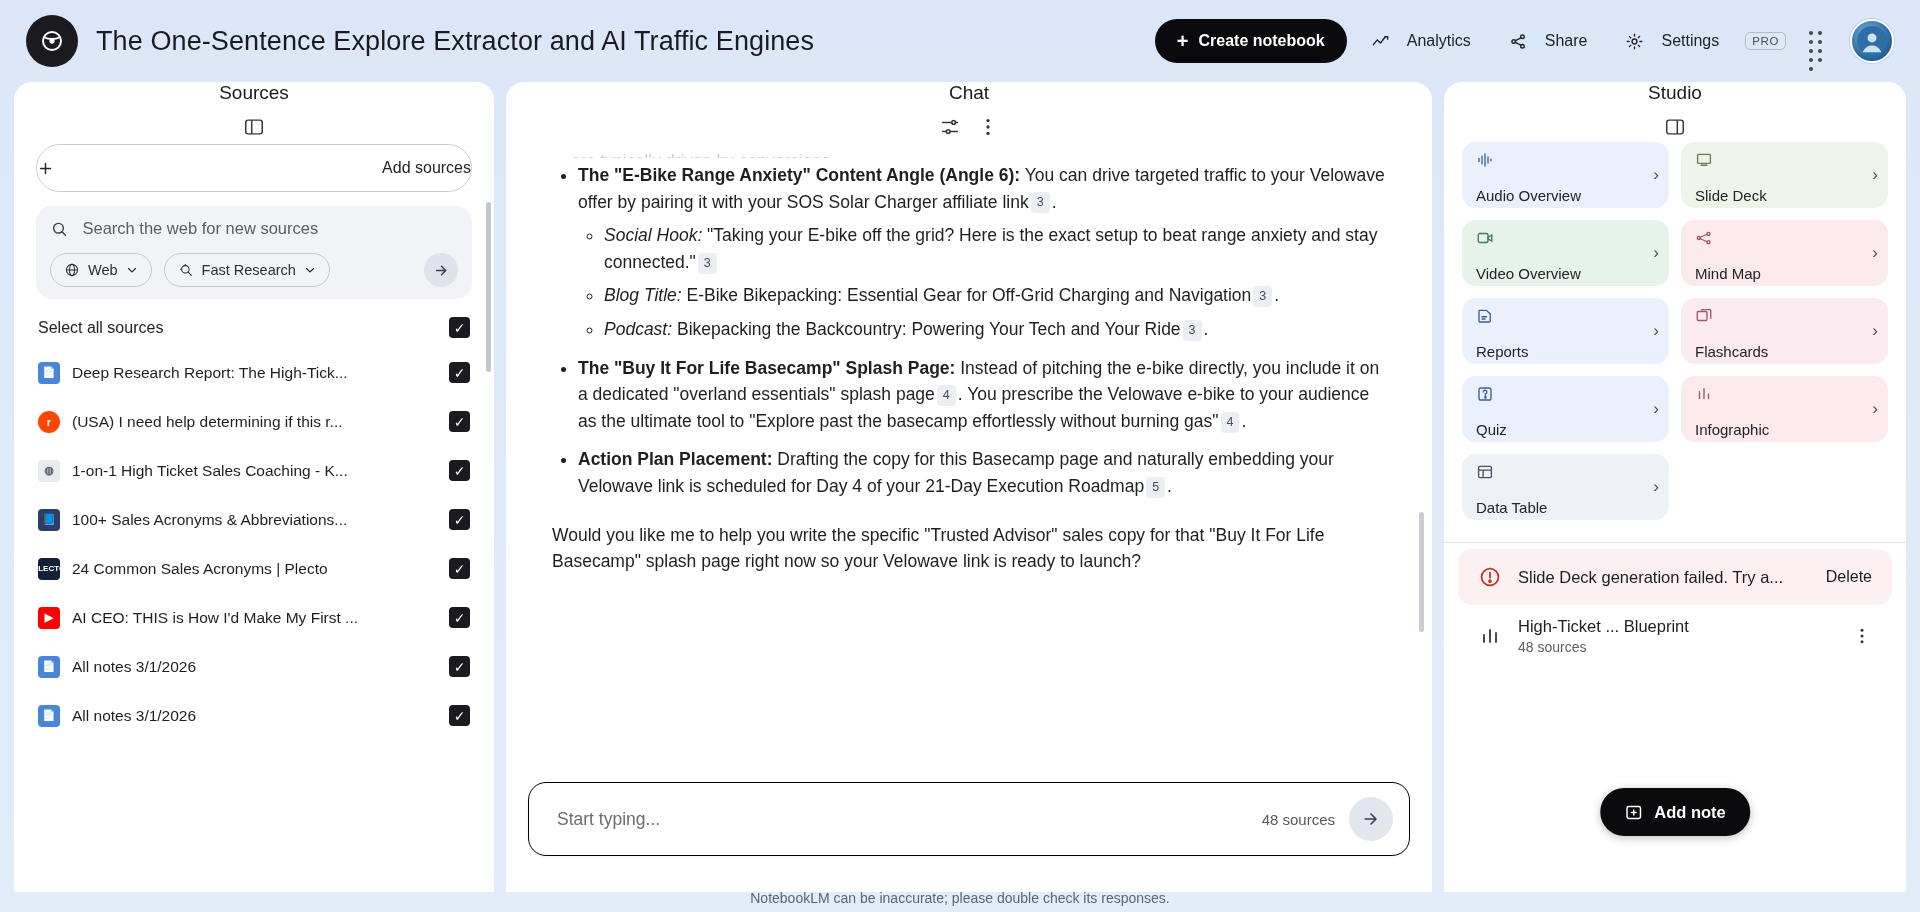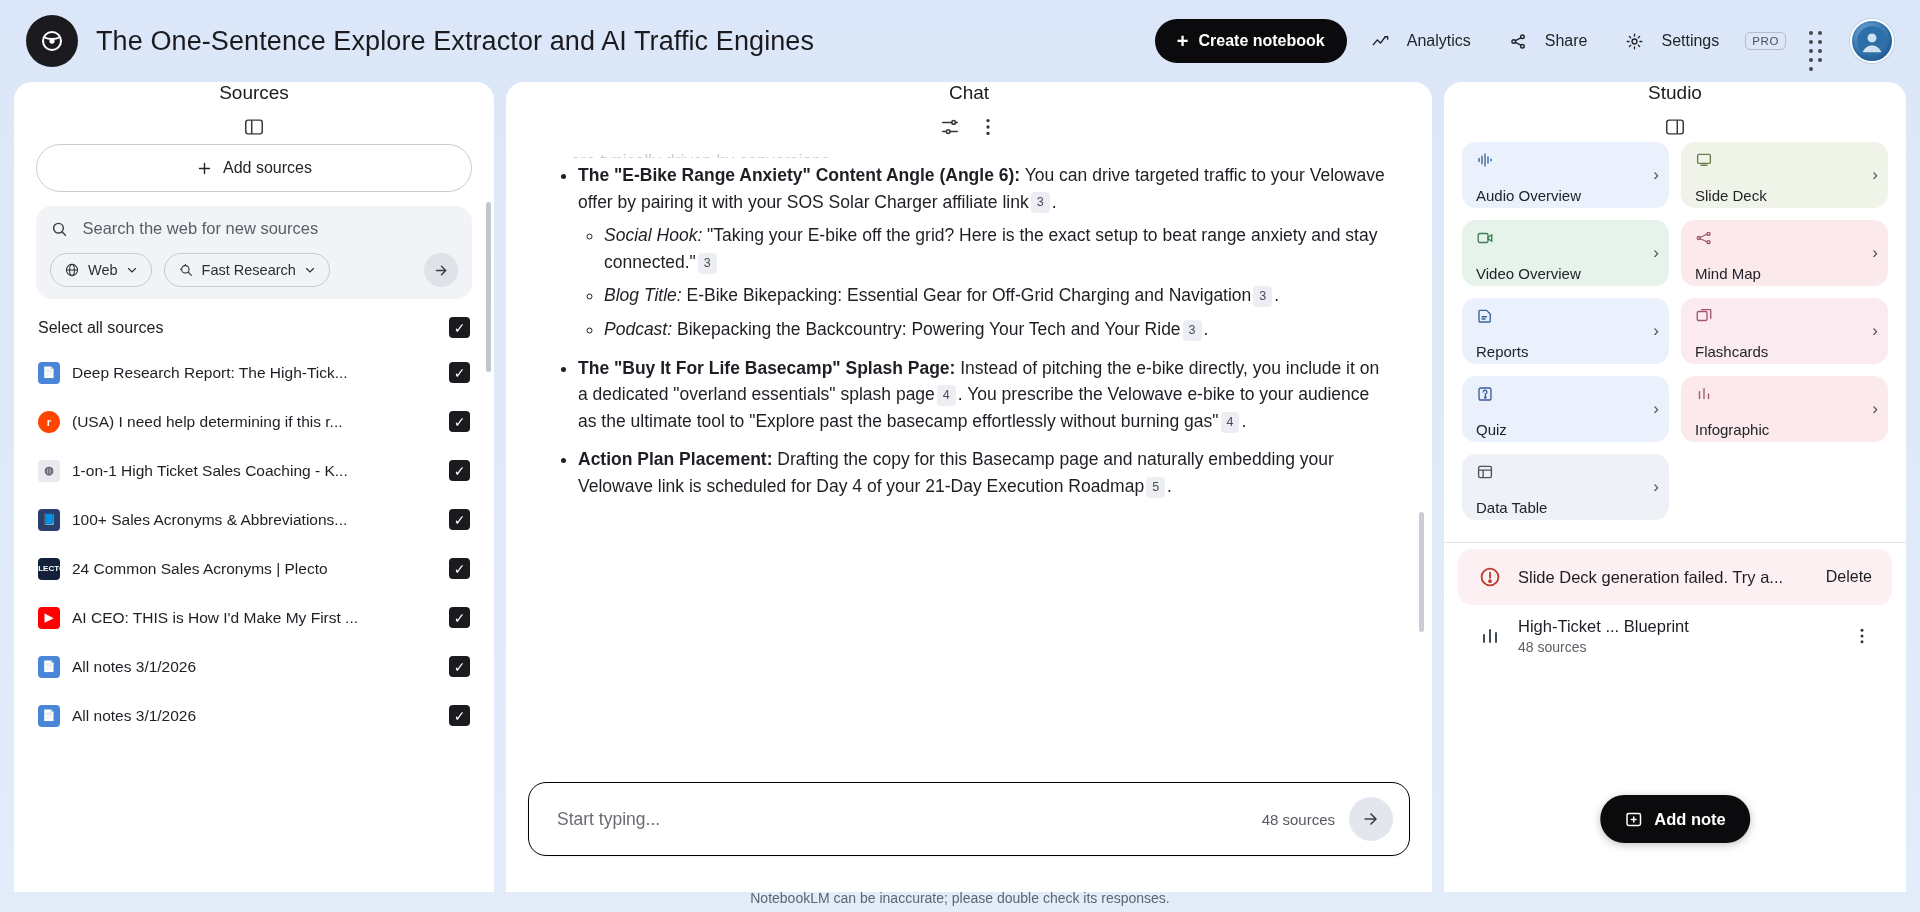--- a/index.html
+++ b/index.html
@@ -110,21 +110,21 @@
   .panel-head-icons { display:flex; align-items:center; gap: 16px; }
   .ic { width: 22px; height: 22px; cursor:pointer; display:block; }
 
   
   .sources { width: 480px; flex: none; }
   .add-sources {
     margin: 6px 22px 14px;
     height: 48px;
     border: 1px solid #c9ccd3;
     border-radius: 24px;
-    display: flex; align-items: center; justify-content: center;
+    display: flex; align-items: center; justify-content: space-between;
     gap: 10px; font-size: 16px; color: #22242a;
     cursor: pointer; background: #fff;
   }
   .search-box {
     margin: 0 22px;
     background: #f1f3f7;
     border-radius: 16px;
     padding: 12px 14px 12px 14px;
   }
   .search-row { display: flex; align-items: center; gap: 12px; }
@@ -261,21 +261,21 @@
   }
   .status-title { font-size: 16.5px; color: #1c1e23; }
   .status-sub { font-size: 14px; color: #5d6069; margin-top: 3px; }
   .delete-link { margin-left: auto; font-size: 16px; color: #1c1e23; cursor: pointer; }
   .note-row {
     display: flex; align-items: center; gap: 16px;
     padding: 6px 20px; margin: 6px 14px 0;
   }
   .add-note {
     position: absolute; left: 50%; transform: translateX(-50%);
-    bottom: 49px;
+    bottom: 56px;
     background: #0b0b0d; color: #fff;
     border-radius: 24px; height: 48px;
     display: flex; align-items: center; gap: 11px;
     padding: 0 24px; font-size: 16.5px; font-weight: 700;
     cursor: pointer;
     box-shadow: 0 2px 8px rgba(0,0,0,.25);
   }
   .ghost-row { opacity: .25; padding: 10px 34px; font-size: 16px; }
 </style>
 </head>
@@ -495,20 +495,21 @@
 
           <li>
             <b>The "Buy It For Life Basecamp" Splash Page:</b><span> Instead of pitching the e-bike directly, you include it on a dedicated "overland essentials" splash page</span><span class="cite">4</span><span>. You prescribe the Velowave e-bike to your audience as the ultimate tool to "Explore past the basecamp effortlessly without burning gas"</span><span class="cite">4</span><span>.</span>
           </li>
 
           <li>
             <b>Action Plan Placement:</b><span> Drafting the copy for this Basecamp page and naturally embedding your Velowave link is scheduled for Day 4 of your 21-Day Execution Roadmap</span><span class="cite">5</span><span>.</span>
           </li>
         </ul>
 
+        <div class="closing">Would you like me to help you write the specific "Trusted Advisor" sales copy for that "Buy It For Life Basecamp" splash page right now so your Velowave link is ready to launch?</div>
       </div>
 
       <div class="chat-scroll"></div>
 
       <div class="composer">
         <input value="" placeholder="Start typing..." style="">
         <span class="src-count">48 sources</span>
         <div class="send-btn">
           <svg width="20" height="20" viewBox="0 0 24 24" fill="none" stroke="#3c3f46" stroke-width="2">
             <path d="M5 12h13M12 6l6 6-6 6" stroke-linecap="round" stroke-linejoin="round"></path>

